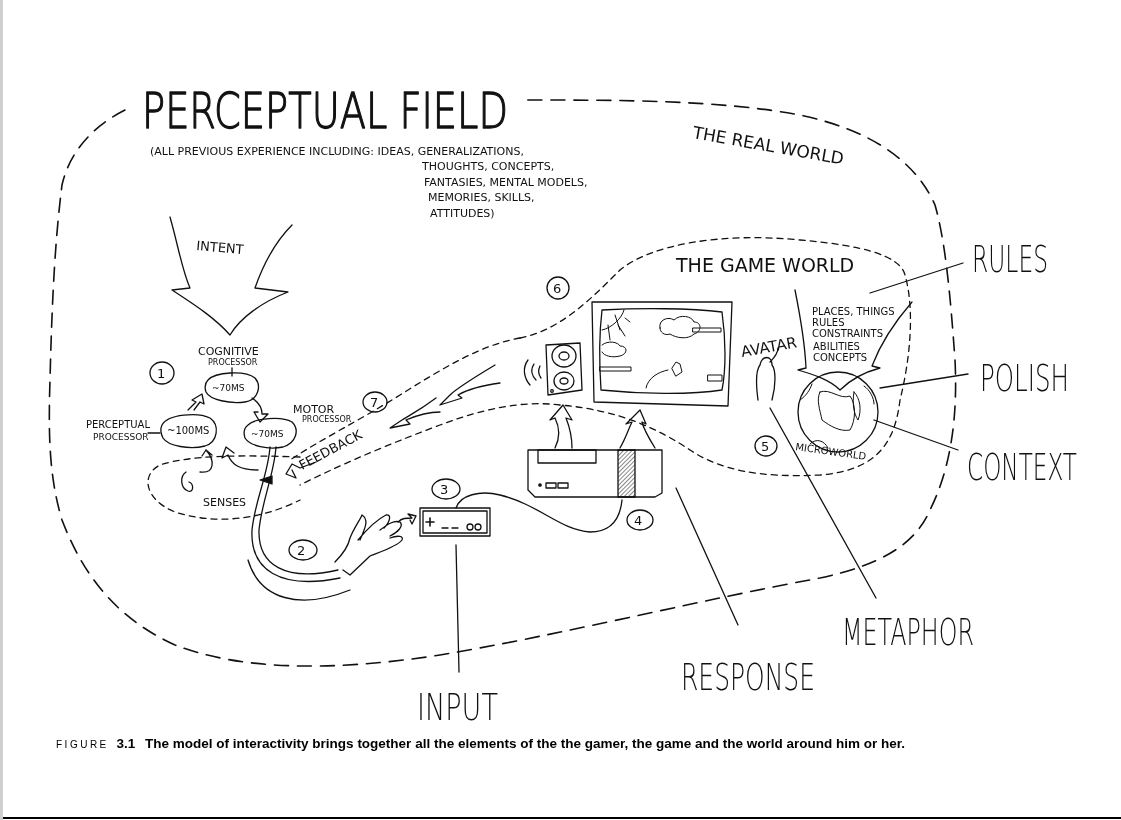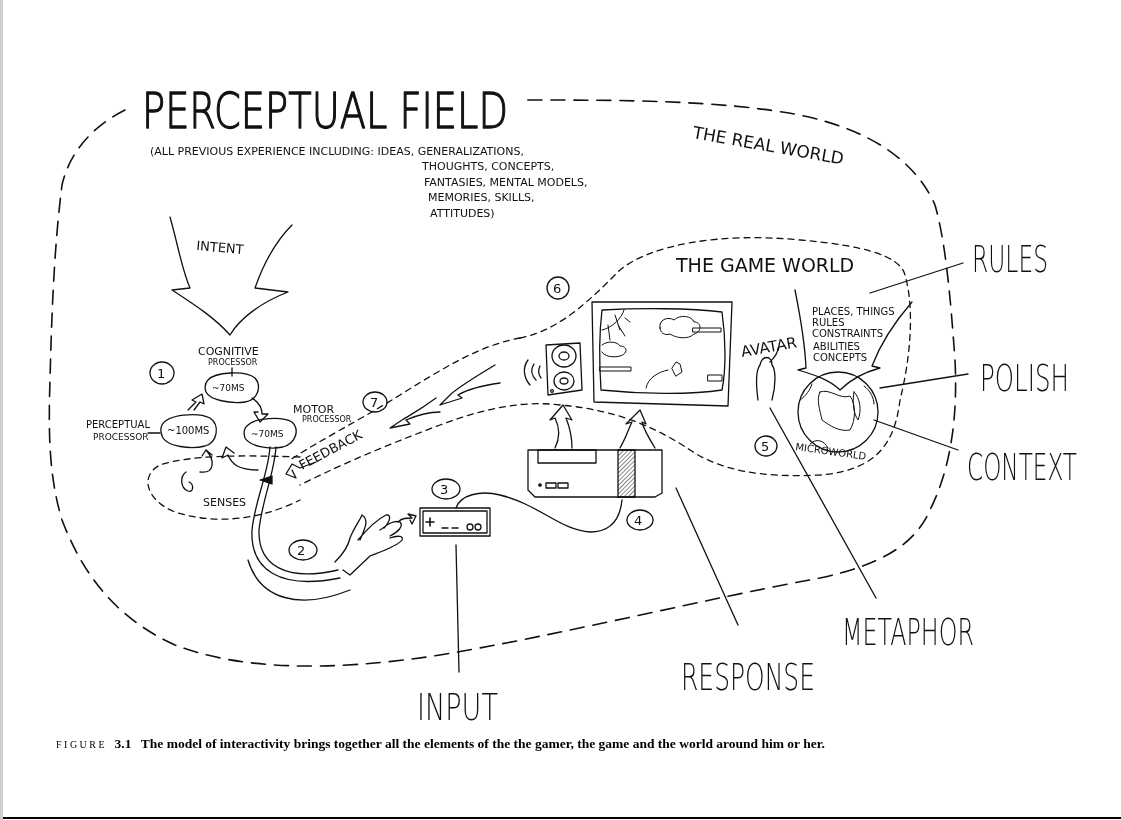--- a/index.html
+++ b/index.html
@@ -2,21 +2,21 @@
 <html><head>
 <meta charset="utf-8">
 <style>
   html, body { margin: 0; padding: 0; background: #ffffff; }
   body { width: 1121px; height: 820px; position: relative; overflow: hidden; font-family: "DejaVu Sans", sans-serif; }
   .left-strip { position: absolute; left: 0; top: 0; width: 3px; height: 820px; background: #cfcfcf; }
   .bottom-rule { position: absolute; left: 3px; right: 0; top: 817px; height: 2px; background: #000; }
   svg.drawing { position: absolute; left: 0; top: 0; }
   .hand { font-family: "DejaVu Sans", sans-serif; fill: #111; }
   .big { font-family: "DejaVu Sans", sans-serif; font-weight: 200; fill: #111; }
-  .caption { position: absolute; left: 48px; top: 736px; font-family: Liberation Serif, serif; font-size: 13.5px; color: #000; white-space: nowrap; padding-left: 8px; }
+  .caption { position: absolute; left: 48px; top: 736px; font-family: Liberation Sans, sans-serif; font-size: 13.5px; color: #000; white-space: nowrap; padding-left: 8px; }
   .caption .fig { font-size: 10px; letter-spacing: 2.5px; margin-right: 4px; }
   .caption .num { font-weight: bold; margin-right: 6px; }
   .caption .text { font-weight: bold; }
 </style>
 </head>
 <body>
 
 <div class="left-strip"></div>
 
 <svg class="drawing" width="1121" height="730" viewBox="0 0 1121 730" fill="none" stroke="#111" stroke-width="1.3" stroke-linecap="round" stroke-linejoin="round">

